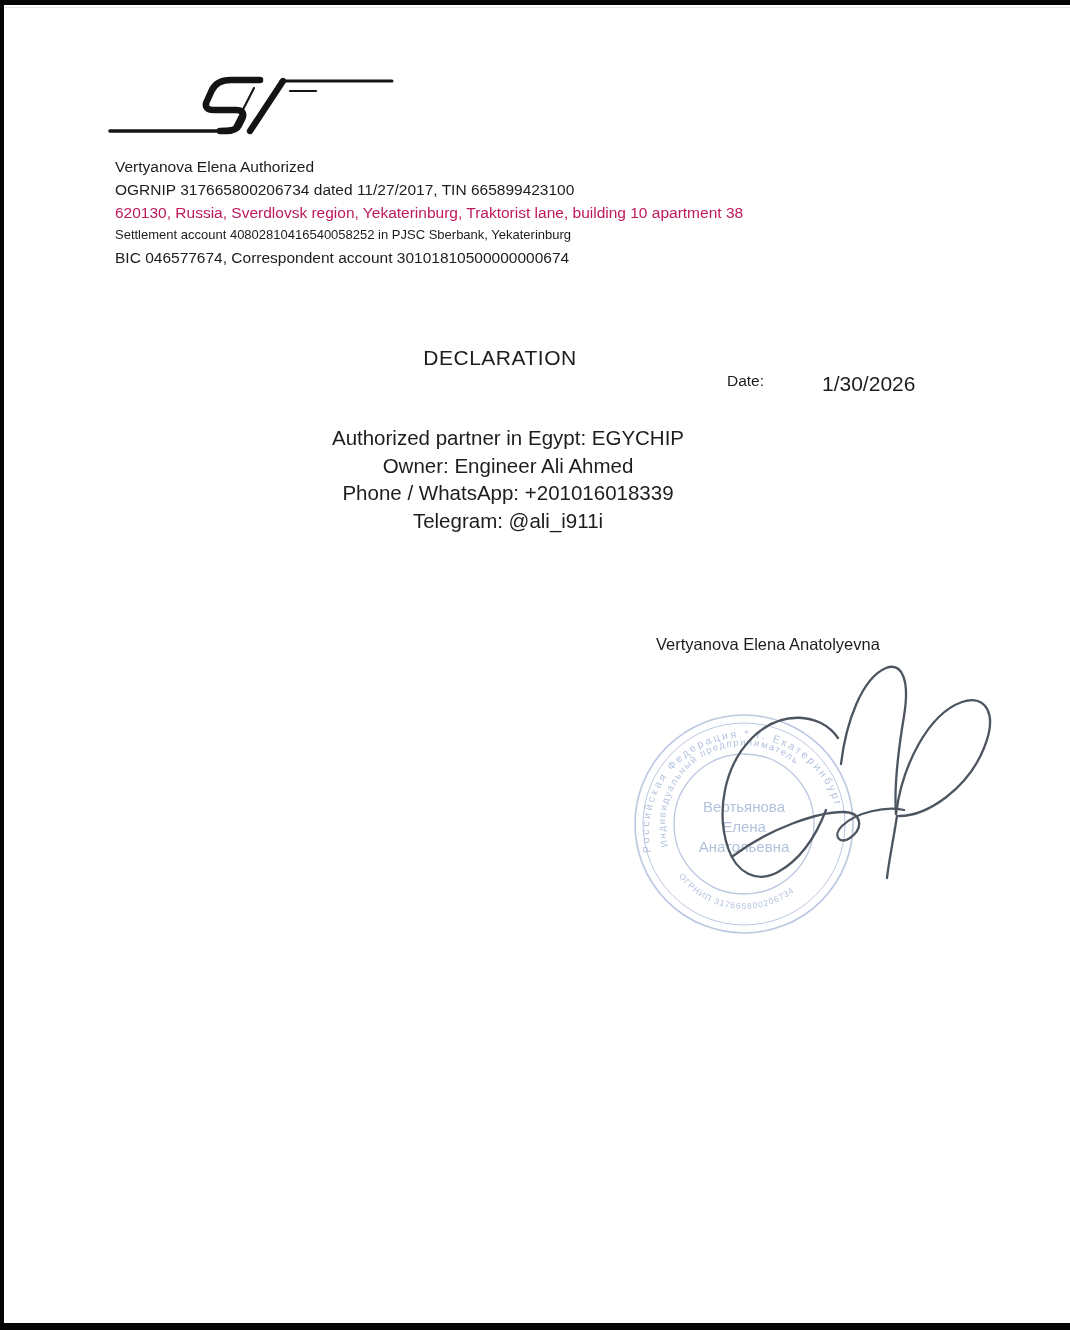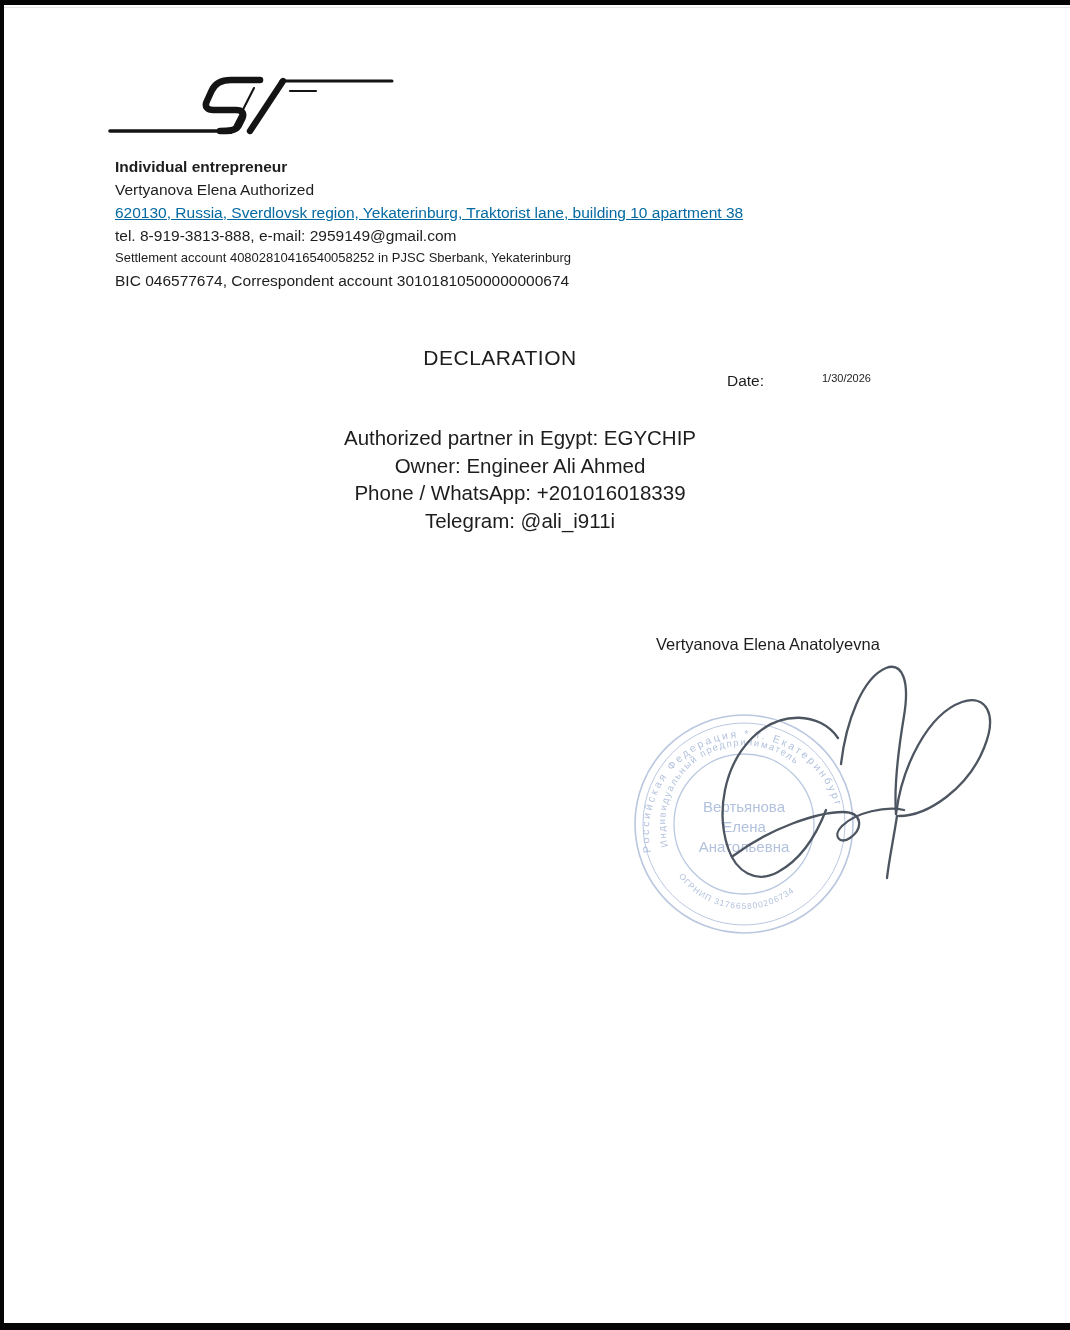--- a/index.html
+++ b/index.html
@@ -17,29 +17,29 @@
   .hairline-top{position:absolute;left:0;top:7px;width:1070px;height:1px;background:#e7e7e7;}
   .bar-bottom{position:absolute;left:0;bottom:0;width:1070px;height:7px;background:#050505;}
   .bar-left{position:absolute;left:0;top:0;width:4px;height:1330px;background:#050505;}
 
   .logo{position:absolute;left:108px;top:76px;width:288px;height:64px;}
 
   .letterhead{position:absolute;left:115px;top:155px;width:780px;}
   .lh-line{font-size:15.5px;line-height:23px;white-space:nowrap;}
   .lh-title{font-weight:bold;font-size:15.5px;}
   .lh-small{font-size:13px;line-height:22px;}
-  a.lh-link{color:#0369a1;text-decoration:underline;cursor:pointer;}
+  a.lh-link{color:#be185d;cursor:pointer;}
 
   .decl-block{position:absolute;left:300px;top:345px;width:400px;text-align:center;}
   .decl-title{font-size:21px;line-height:25px;letter-spacing:.5px;}
   .decl-subtitle{font-size:17px;line-height:25px;font-weight:bold;font-style:italic;}
   .date-label{position:absolute;left:727px;top:372px;font-size:15.5px;}
-  .date-value{position:absolute;left:822px;top:372px;font-size:11px;}
+  .date-value{position:absolute;left:822px;top:372px;font-size:21px;}
 
-  .partner-block{position:absolute;left:12px;top:424px;width:1016px;text-align:center;}
+  .partner-block{position:absolute;left:0;top:424px;width:1016px;text-align:center;}
   .partner-line{font-size:20.5px;line-height:27.5px;}
 
   .body-par{position:absolute;left:115px;top:565px;width:840px;font-size:15px;line-height:20px;}
 
   .signer-name{position:absolute;left:656px;top:635px;font-size:16.5px;}
 
   .stamp{position:absolute;left:628px;top:708px;width:232px;height:232px;opacity:.8;}
   .stamp text{fill:#9fb2d4;}
   .sig{position:absolute;left:690px;top:652px;width:345px;height:300px;}
 </style>
@@ -58,26 +58,25 @@
       <path d="M2,55 L112,55" stroke-width="3.6"></path>
       <path d="M152,4 L123,4 C113,4 106.5,8 103.5,15 L98.5,26 C96.5,31 99.5,34 105.5,34 L128,34 C134,34 136.5,37 134.5,42 L130.5,50 C128,54.5 121,55 112,55" stroke-width="6.6" stroke-linejoin="round"></path>
       <path d="M123,57 L146,12" stroke-width="2.1"></path>
       <path d="M142,55 L175,5" stroke-width="6.4"></path>
       <path d="M173,5 L284,5" stroke-width="3"></path>
       <path d="M182,15 L208,15" stroke-width="2.2"></path>
     </g>
   </svg>
 
   <div class="letterhead">
-    <div class="lh-line lh-title">Individual entrepreneur</div>
     <div class="lh-line">Vertyanova Elena Authorized</div>
+    <div class="lh-line">OGRNIP 317665800206734 dated 11/27/2017, TIN 665899423100</div>
     <div class="lh-line">
       <a class="lh-link">620130, Russia, Sverdlovsk region, Yekaterinburg, Traktorist lane, building 10 apartment 38</a>
     </div>
-    <div class="lh-line">tel. 8-919-3813-888, e-mail: 2959149@gmail.com</div>
     <div class="lh-line lh-small">Settlement account 40802810416540058252 in PJSC Sberbank, Yekaterinburg</div>
     <div class="lh-line">BIC 046577674, Correspondent account 30101810500000000674</div>
   </div>
 
   <div class="decl-block">
     <div class="decl-title">DECLARATION</div>
   </div>
   <div class="date-label">Date:</div>
   <div class="date-value">1/30/2026</div>
 

